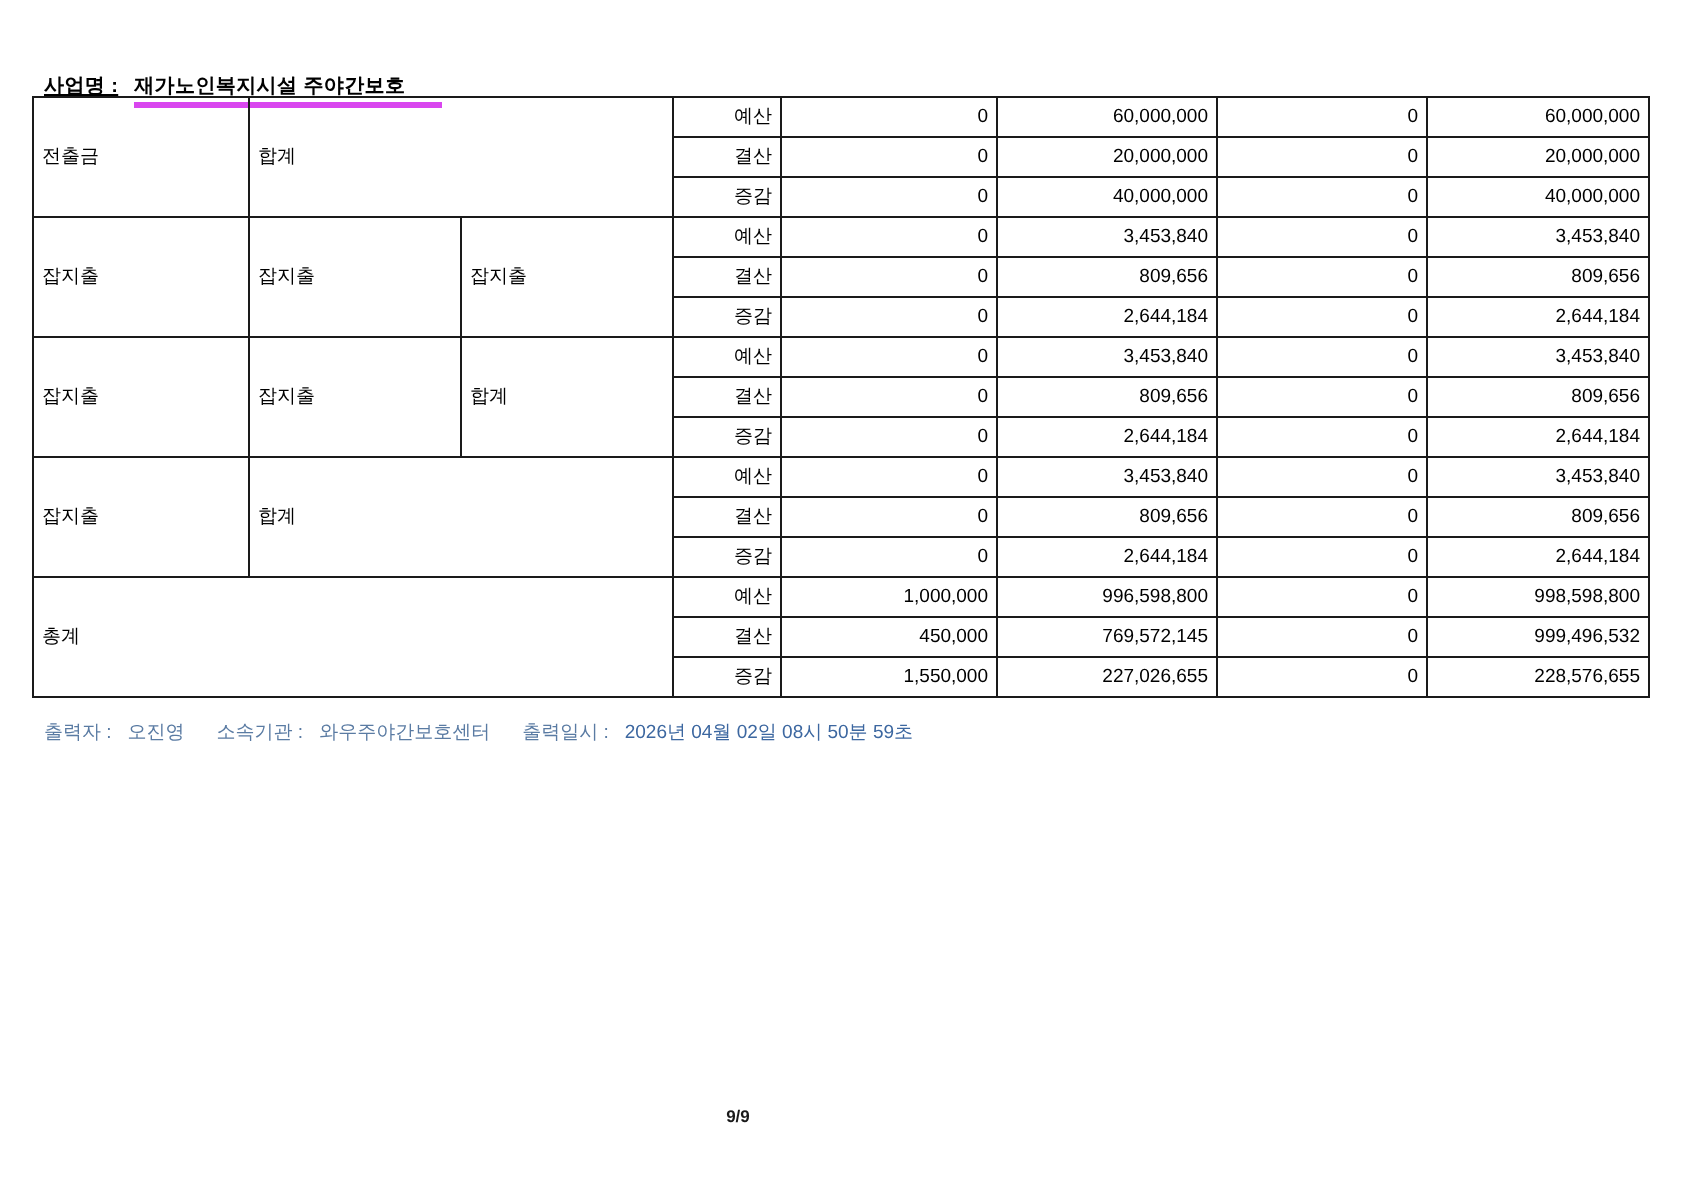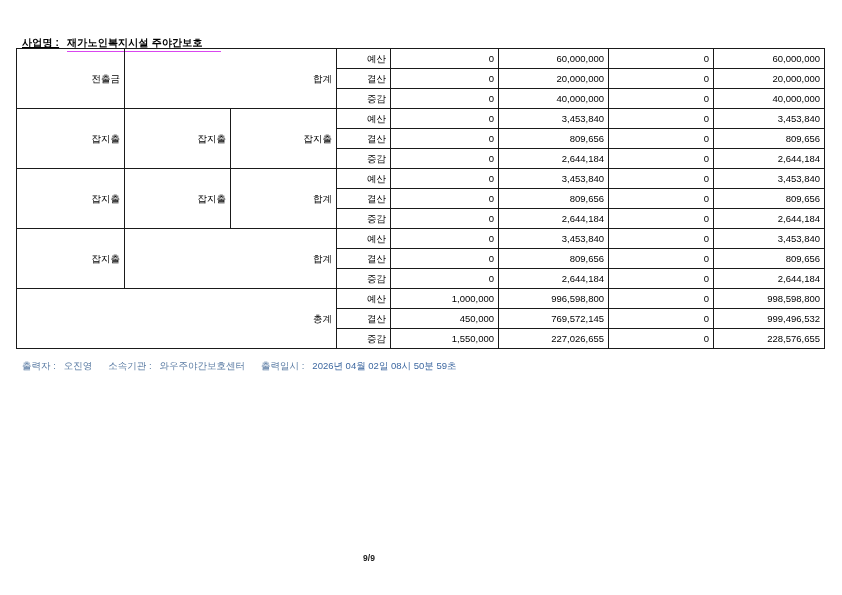--- a/index.html
+++ b/index.html
@@ -9,38 +9,38 @@
     font-family: "Liberation Sans", "DejaVu Sans", sans-serif;
     color: #000;
   }
   .doc-title {
     position: absolute; left: 22px; top: 36px;
     font-size: 10px; font-weight: bold; letter-spacing: 0.2px;
     white-space: nowrap;
   }
   .doc-title .label { margin-right: 8px; text-decoration: underline; }
   .doc-title .biz-name {
-    border-bottom: 1px solid #d946ef;
+    border-bottom: 3px solid #d946ef;
     padding-right: 18px; padding-bottom: 1px;
     display: inline-block;
   }
   .report-table-wrap { position: absolute; left: 16px; top: 48px; }
   table.report {
     border-collapse: collapse; table-layout: fixed;
     border: 1.5px solid #111;
   }
   table.report td {
     border: 1px solid #1a1a1a;
     font-size: 9.5px; line-height: 1;
     height: 20px;
     white-space: nowrap; overflow: hidden;
     padding: 0 4px;
   }
-  td.cat   { text-align: right;  padding-left: 6px; }
-  td.cat-c { text-align: right; }
+  td.cat   { text-align: left;  padding-left: 6px; }
+  td.cat-c { text-align: left; }
   td.metric{ text-align: right; }
   td.num   { text-align: right; padding-right: 5px; }
   .print-footer {
     position: absolute; left: 22px; top: 360px;
     font-size: 9.5px; color: #5a7ba3; white-space: nowrap;
   }
   .print-footer .flabel { margin-right: 8px; margin-top: 28px; }
   .print-footer .fval   { margin-right: 16px; }
   .print-footer .fdate  { color: #3c67a0; font-weight: normal; }
   .page-num {

